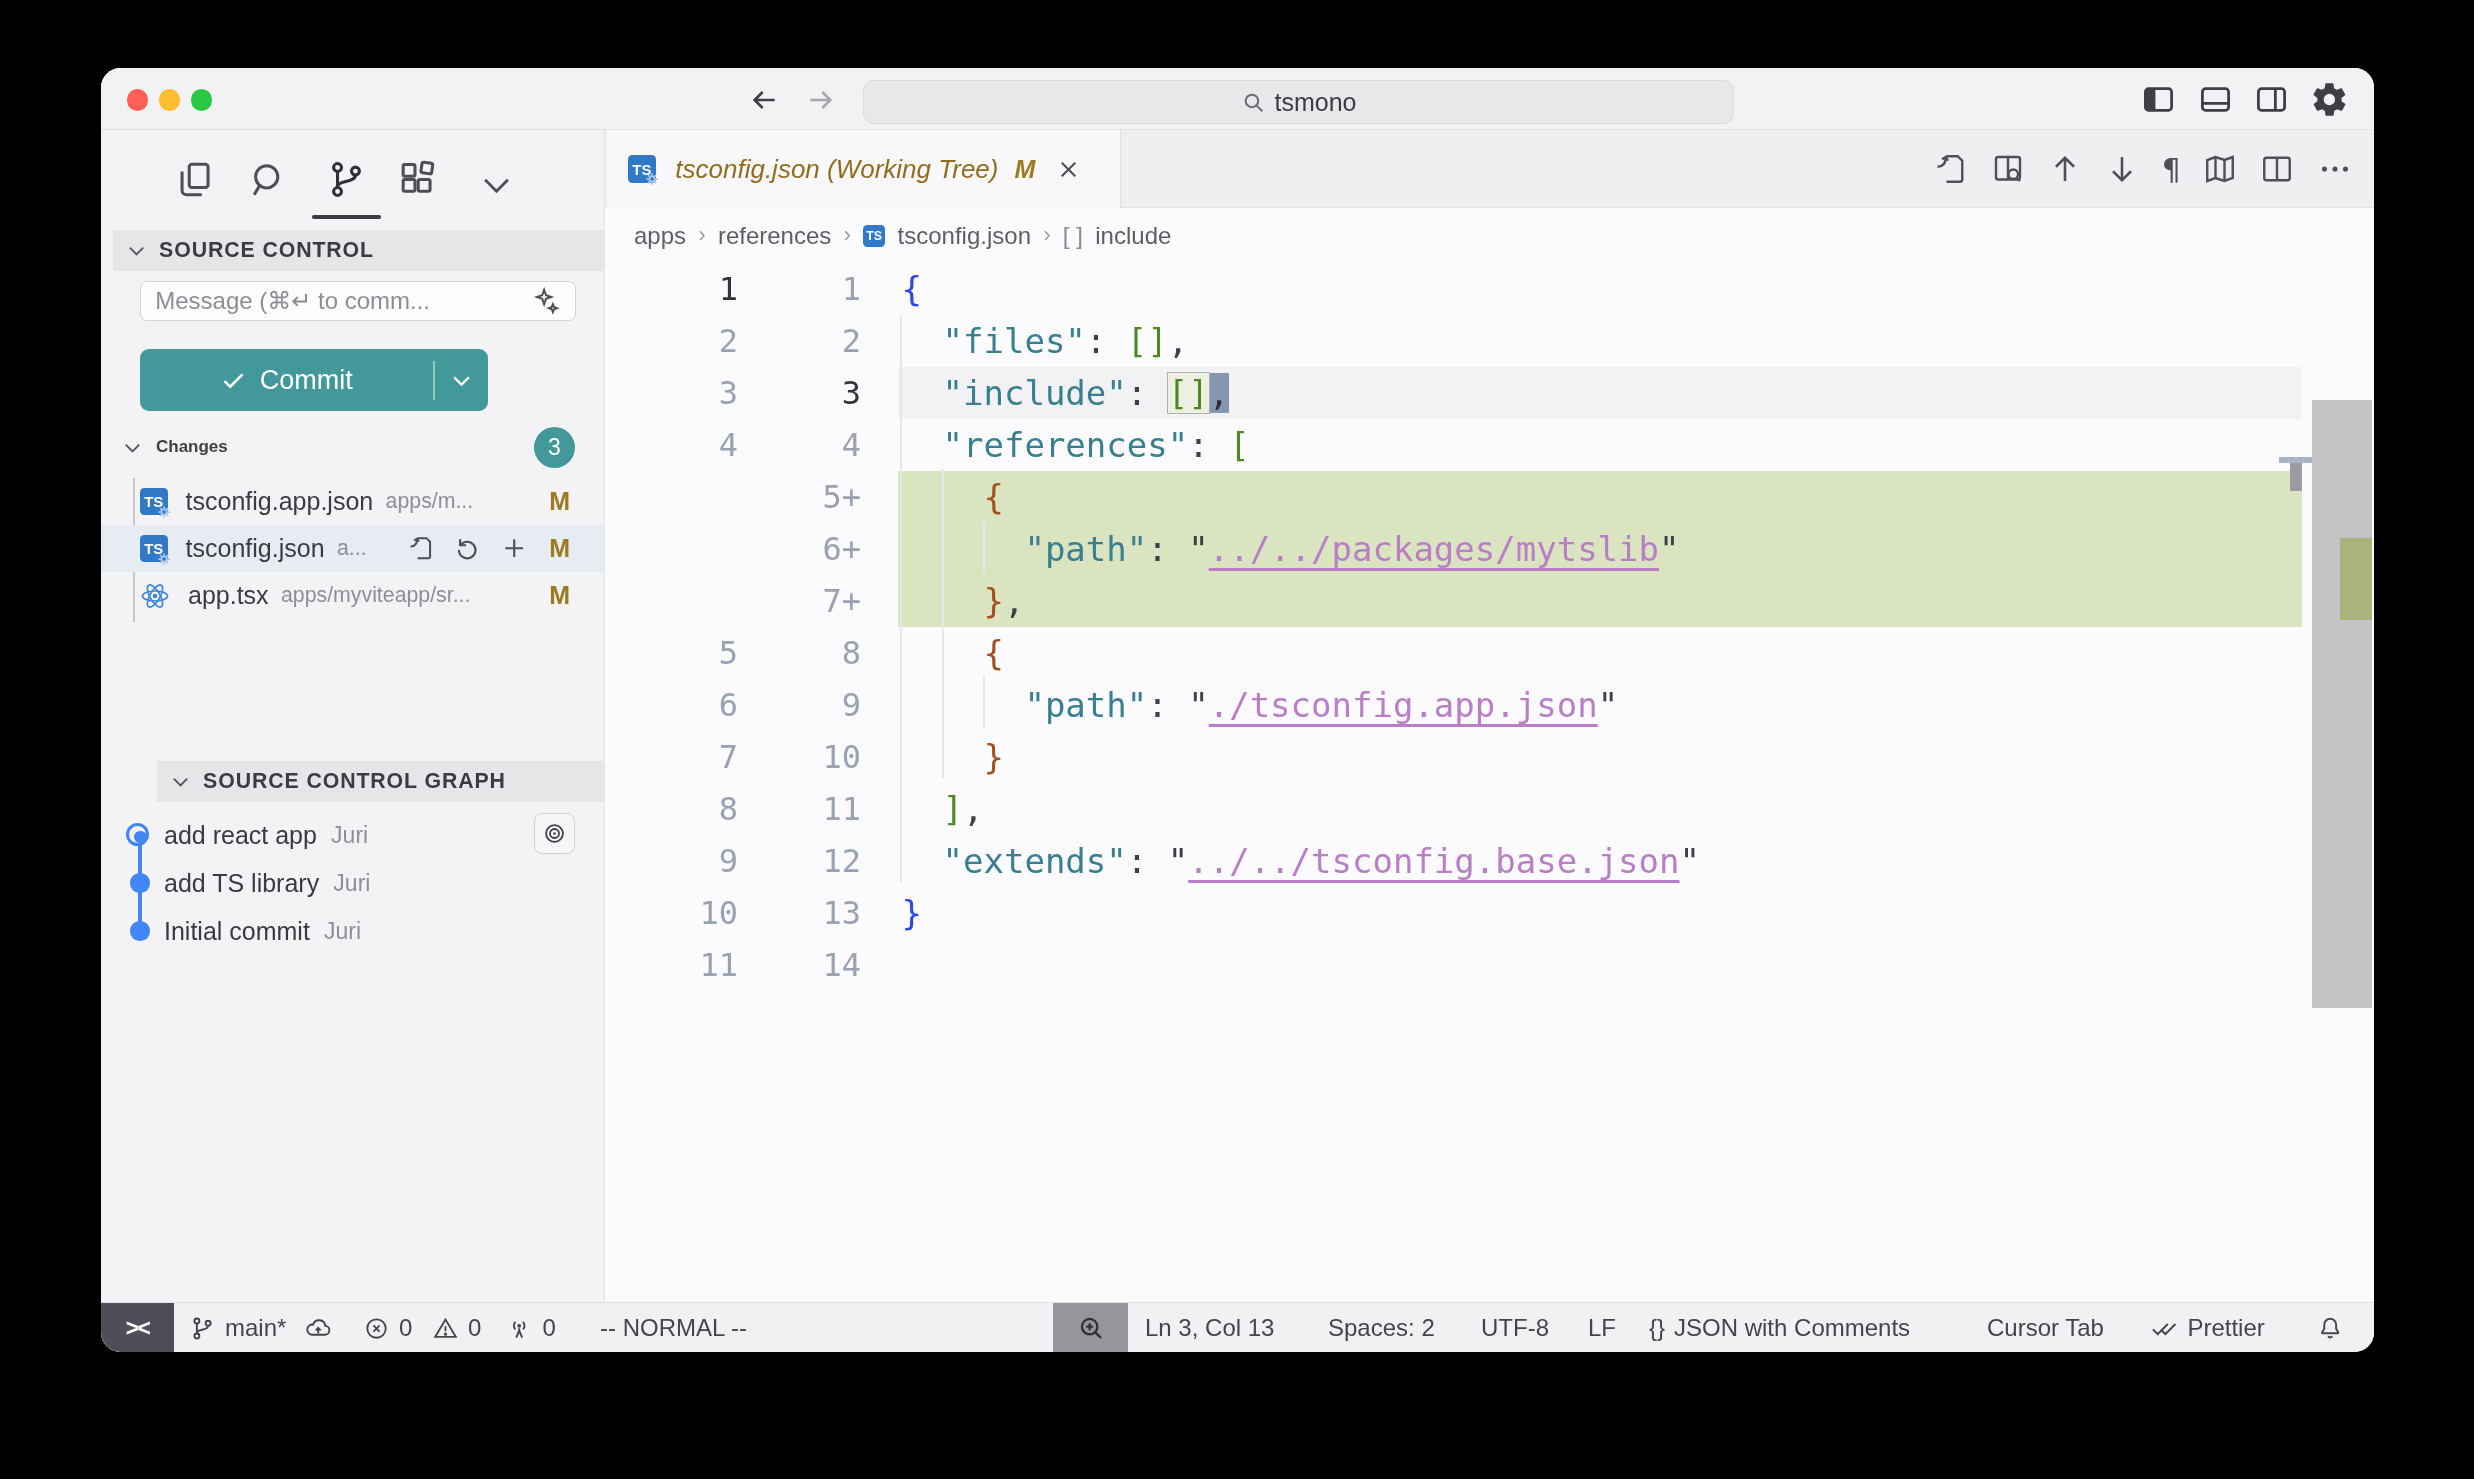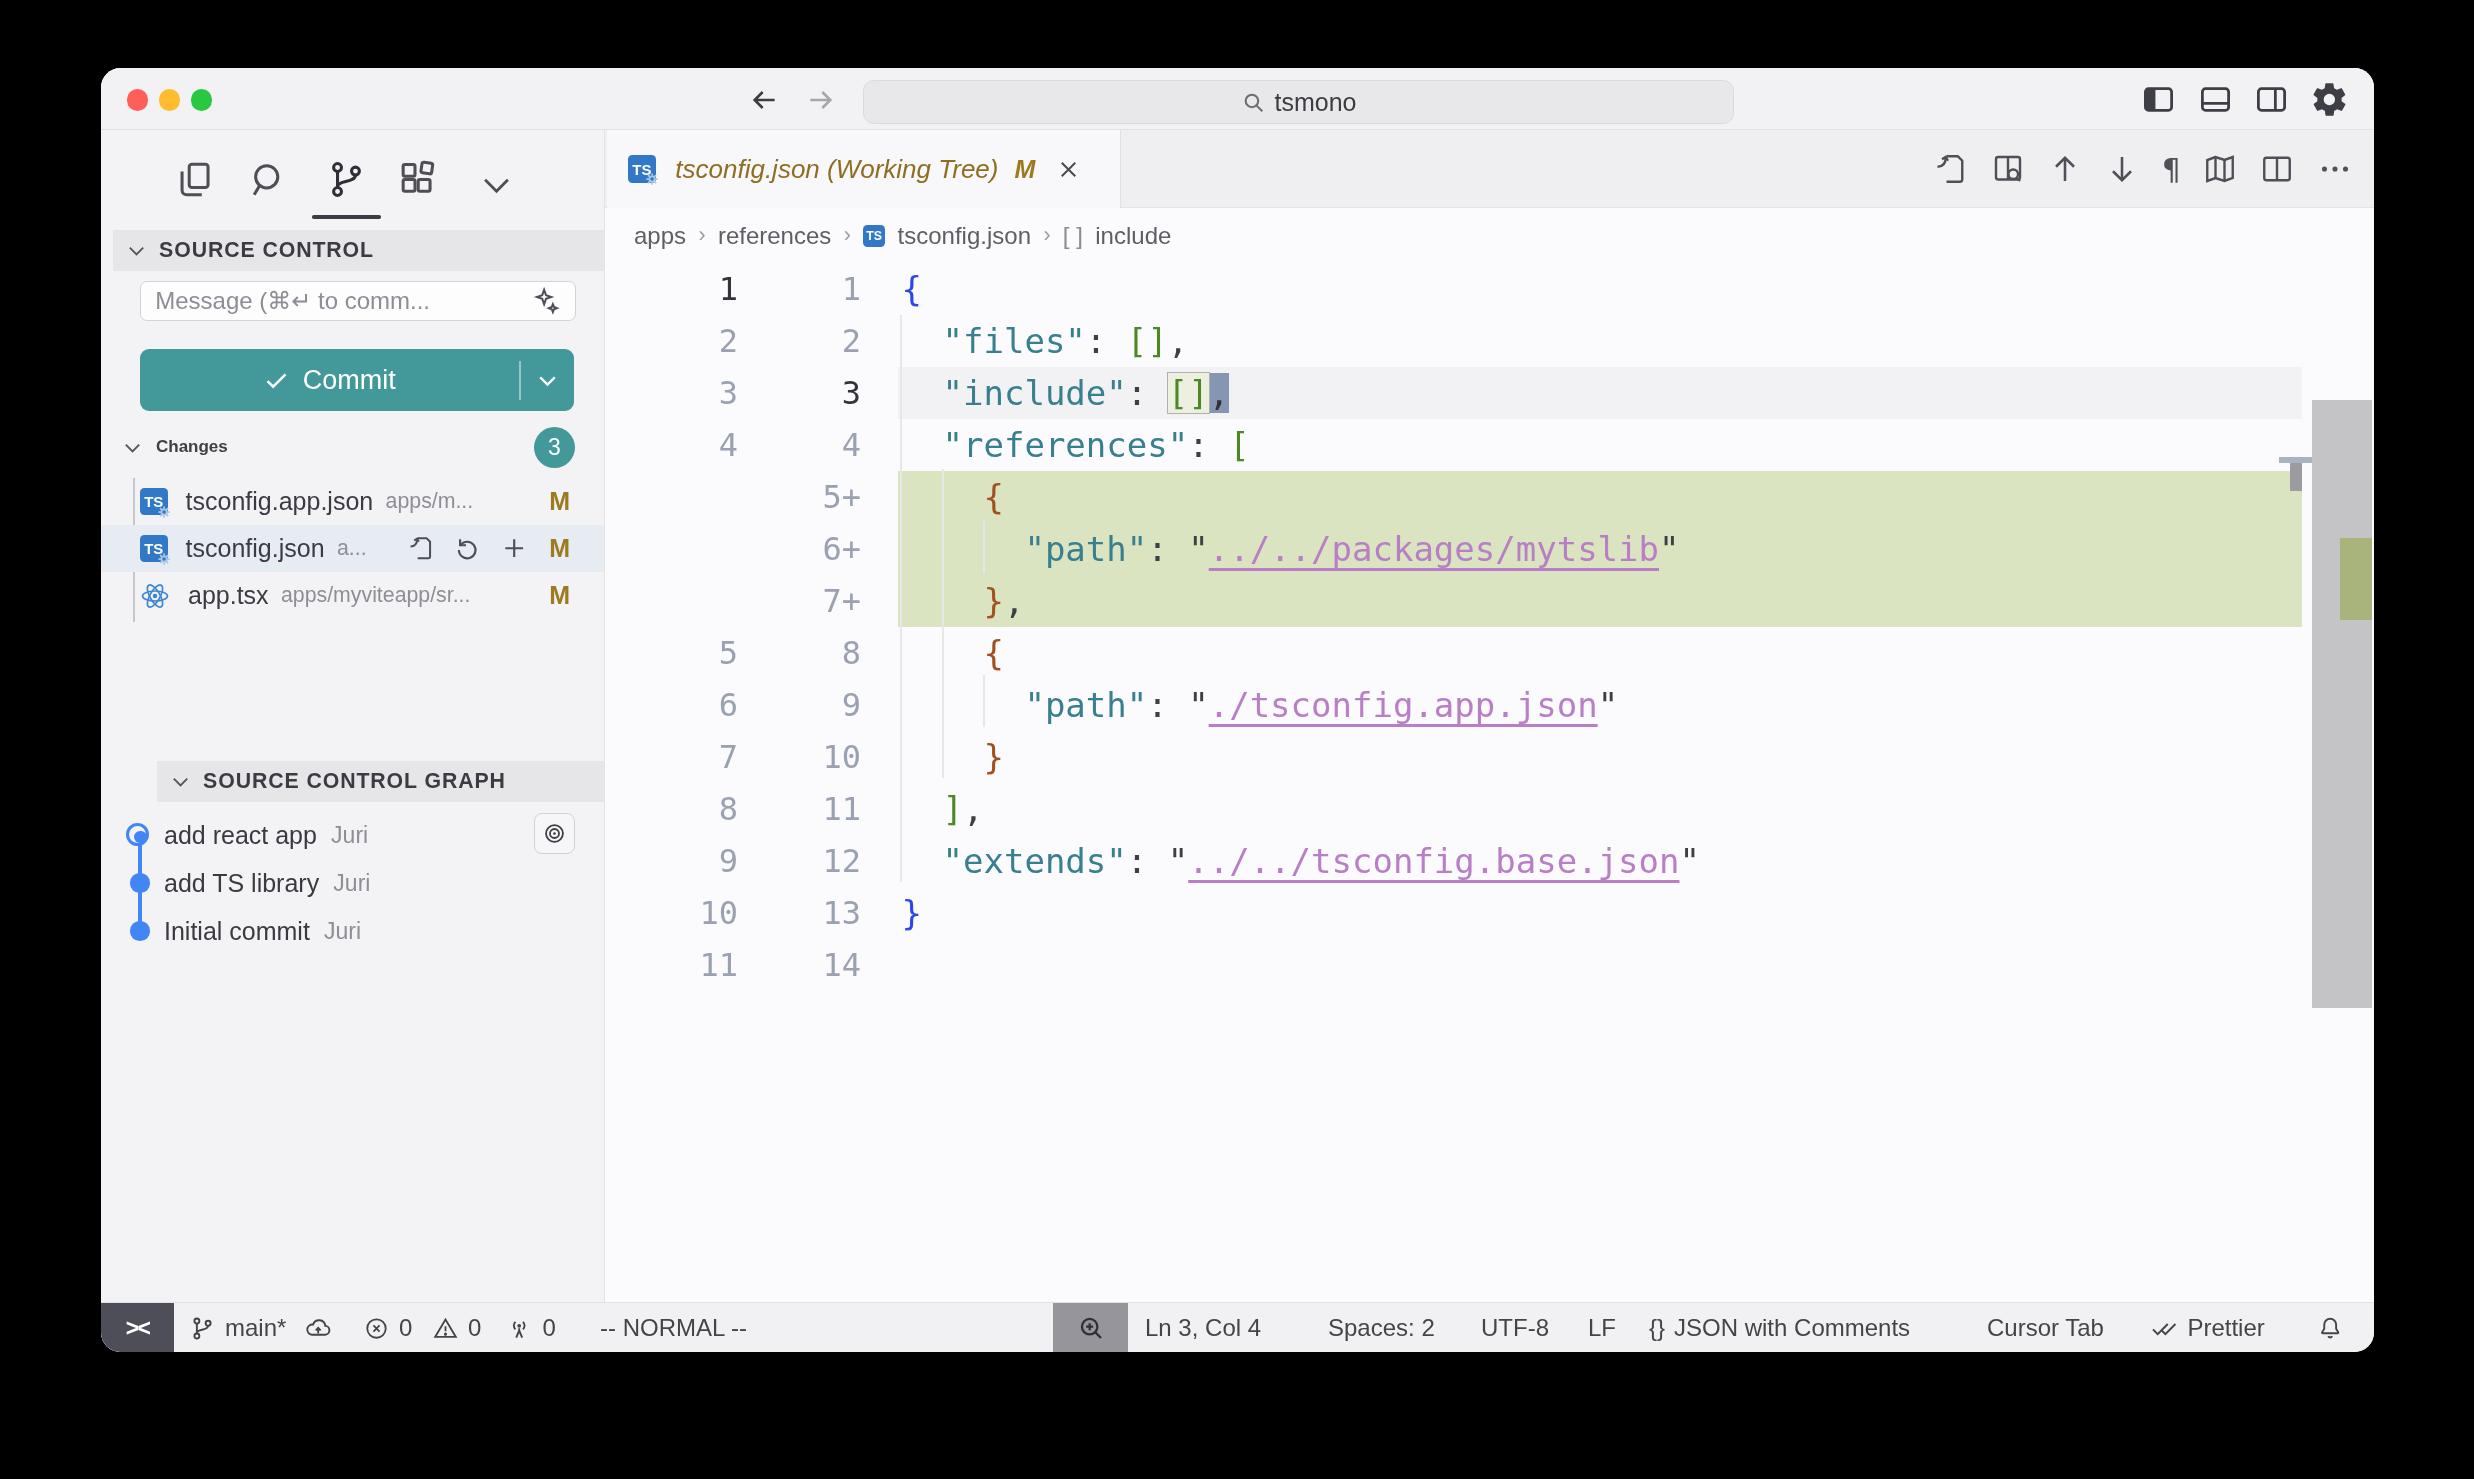--- a/index.html
+++ b/index.html
@@ -27,21 +27,21 @@
   .activity{position:absolute;left:0;top:0;width:100%;height:100px;}
   .act-ic{position:absolute;top:28.4px;width:43px;height:43px;color:#4e4e57;}
   .act-underline{position:absolute;left:211px;top:85px;width:69px;height:3.6px;background:#3c3c44;border-radius:1.8px;}
   .sect-head{position:absolute;left:12px;width:100%;height:41px;background:#e6e5e8;display:flex;align-items:center;
     color:#3b3b44;font-size:21.3px;font-weight:bold;letter-spacing:0.9px;}
   .sect-head .chev{margin:0 10.7px 0 12.4px;color:#55555e;}
   .msgbox{position:absolute;left:39px;top:151px;width:436px;height:40px;background:#fdfdfe;border:0.9px solid #d3d2d6;
     border-radius:7.1px;display:flex;align-items:center;padding:0 14.2px;}
   .msgbox .ph{color:#8d8d95;font-size:24px;flex:1;white-space:nowrap;overflow:hidden;}
   .msgbox .spark{color:#4e4e57;}
-  .commitbtn{position:absolute;left:39px;top:219px;width:434px;height:62px;background:#43999a;border-radius:9px;
+  .commitbtn{position:absolute;left:39px;top:219px;width:348px;height:62px;background:#43999a;border-radius:9px;
     color:#fff;font-size:27px;display:flex;align-items:center;}
   .commitbtn .main{flex:1;display:flex;align-items:center;justify-content:center;gap:12.4px;}
   .commitbtn .divider{width:1.8px;height:39px;background:rgba(255,255,255,.45);}
   .commitbtn .dd{width:53px;display:flex;align-items:center;justify-content:center;}
   .changes-row{position:absolute;left:0;top:293px;width:100%;height:48px;display:flex;align-items:center;}
   .changes-row .chev{margin:0 12.4px 0 19.6px;color:#55555e;}
   .changes-label{font-size:17px;color:#404040;font-weight:600;flex:1;}
   .badge{position:absolute;right:29px;width:41px;height:41px;border-radius:50%;background:#43999a;color:#fff;
     font-size:23px;display:flex;align-items:center;justify-content:center;}
   .filerows{position:absolute;left:0;top:348px;width:100%;}
@@ -549,21 +549,21 @@
     </span>
 
     <div class="zoombox">
       <svg width="32" height="32" viewBox="0 0 24 24" fill="none" stroke="currentColor" stroke-width="1.7">
           <circle cx="11" cy="11" r="5.8"></circle>
           <path d="M15.3 15.3l4.2 4.2"></path>
           <path d="M11 8.4v5.2M8.4 11h5.2"></path>
         </svg>
     </div>
     <span class="sb-item" style="left:1044px;">
-        <span>Ln 3, Col 4</span>
+        <span>Ln 3, Col 13</span>
       </span>
     <span class="sb-item" style="left:1227px;">
         <span>Spaces: 2</span>
       </span>
     <span class="sb-item" style="left:1380px;">
         <span>UTF-8</span>
       </span>
     <span class="sb-item" style="left:1487px;">
         <span>LF</span>
       </span>

